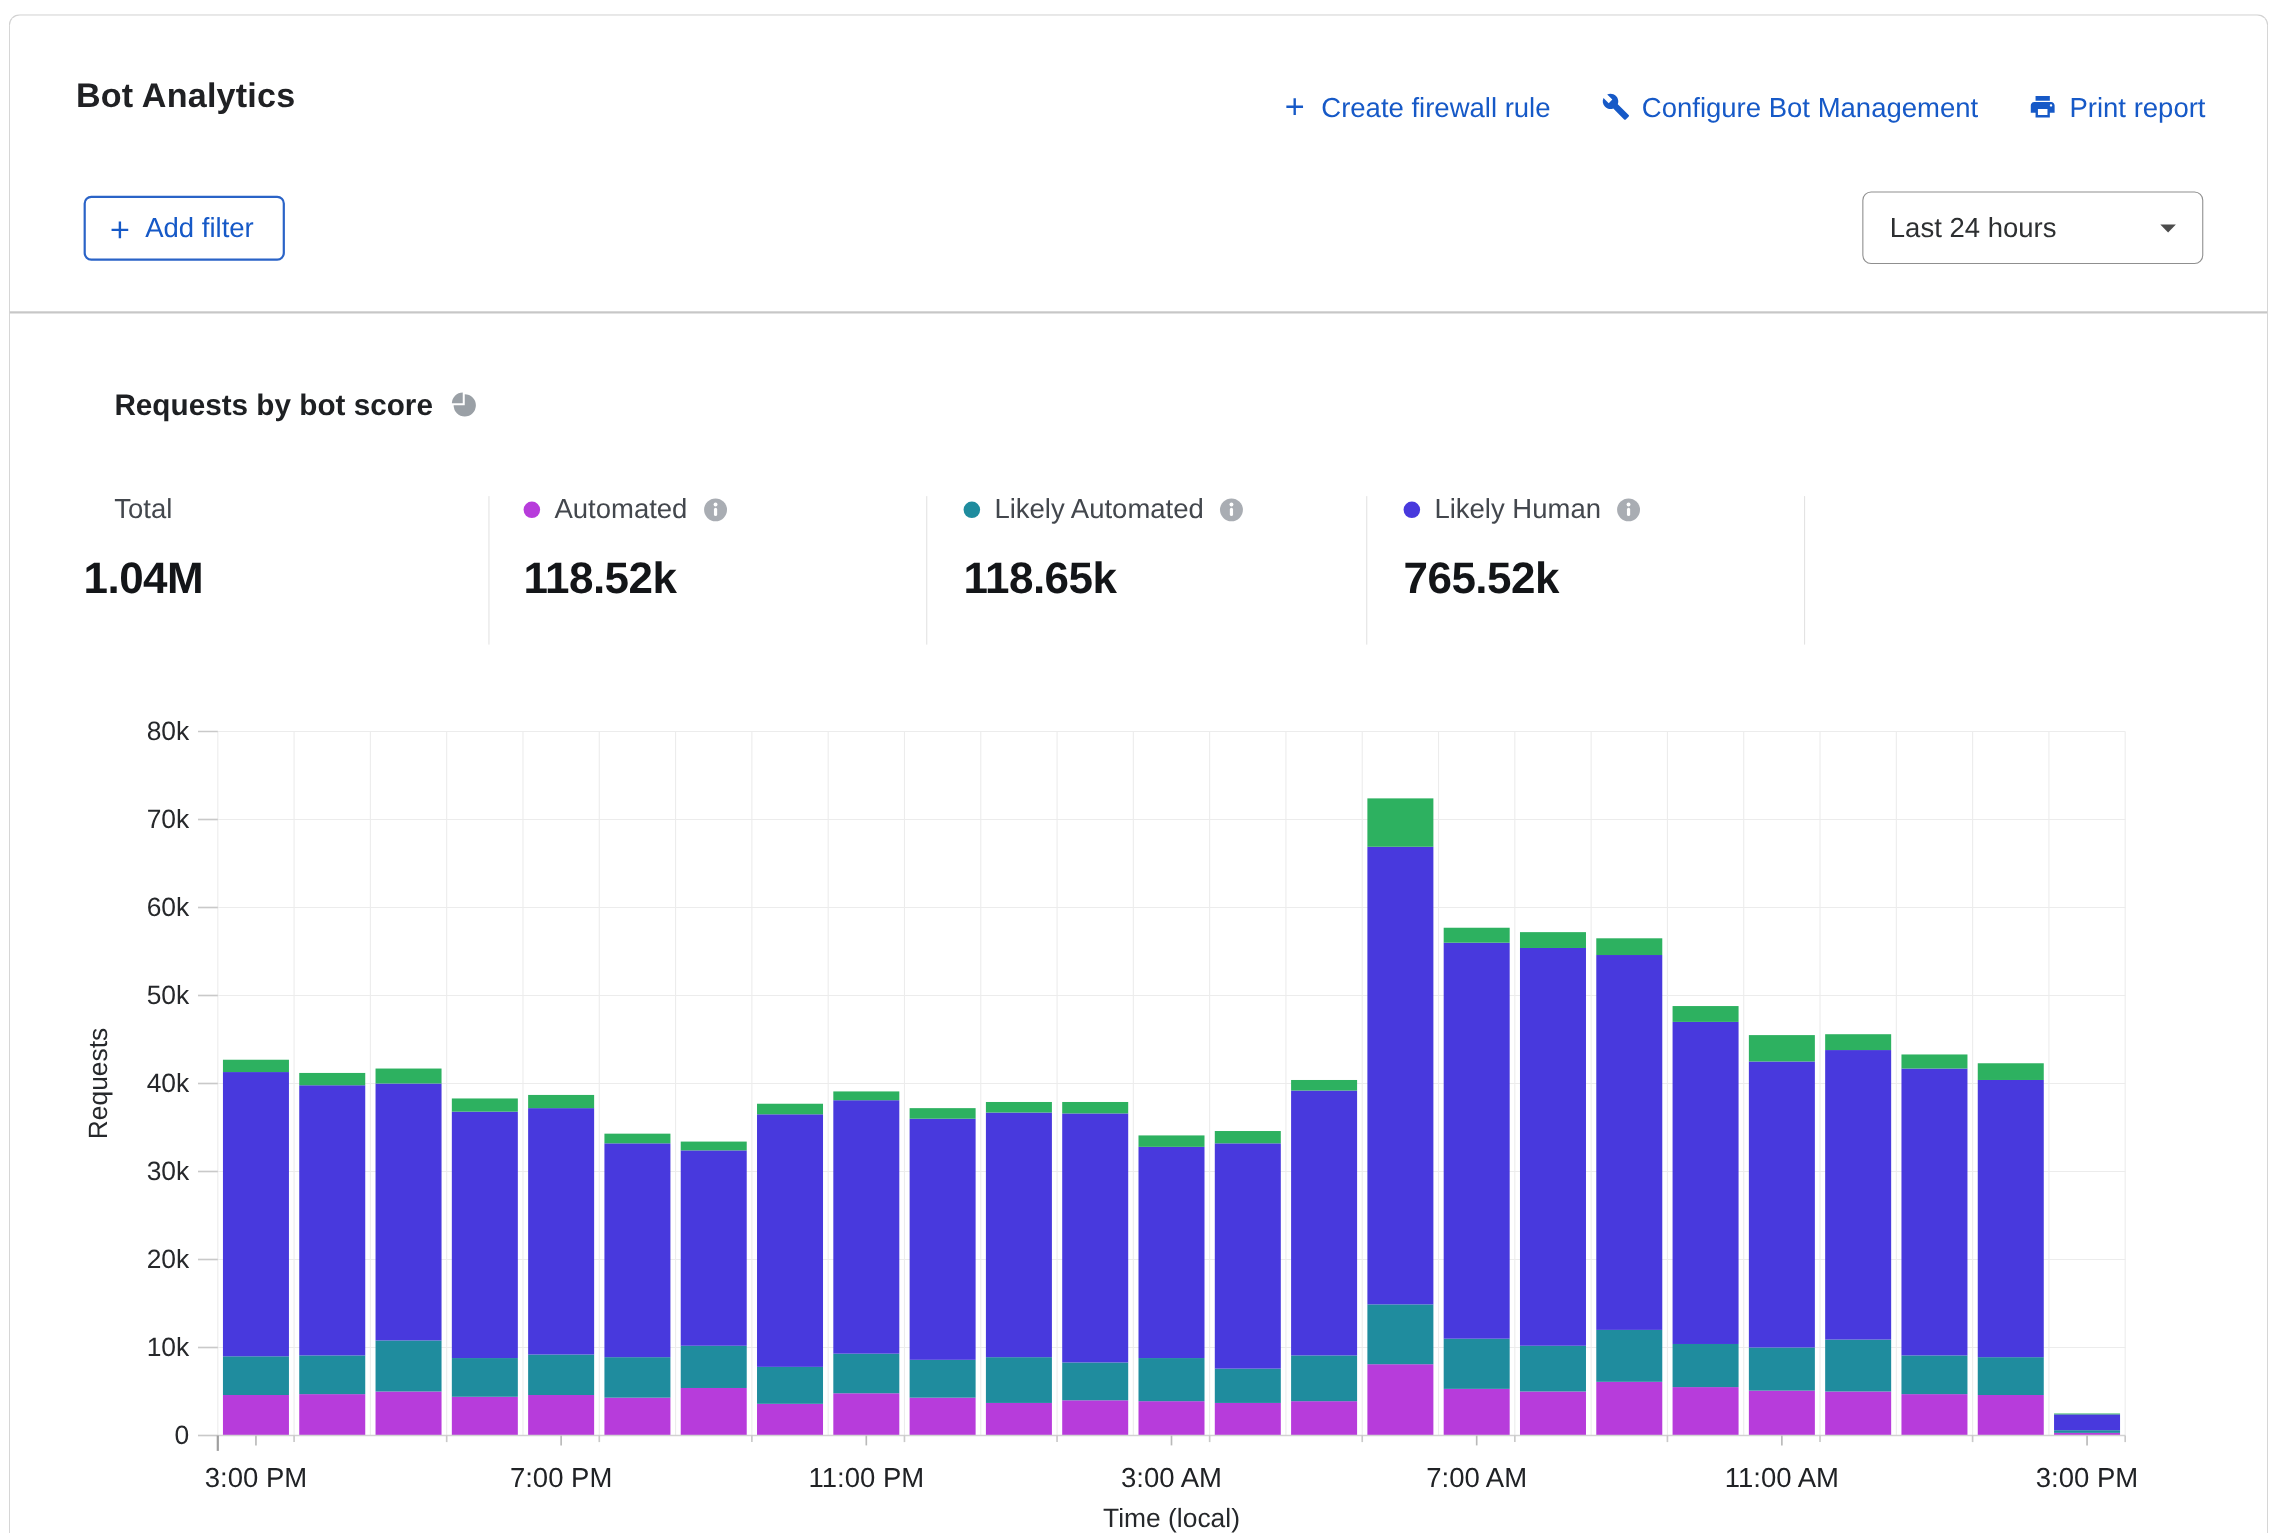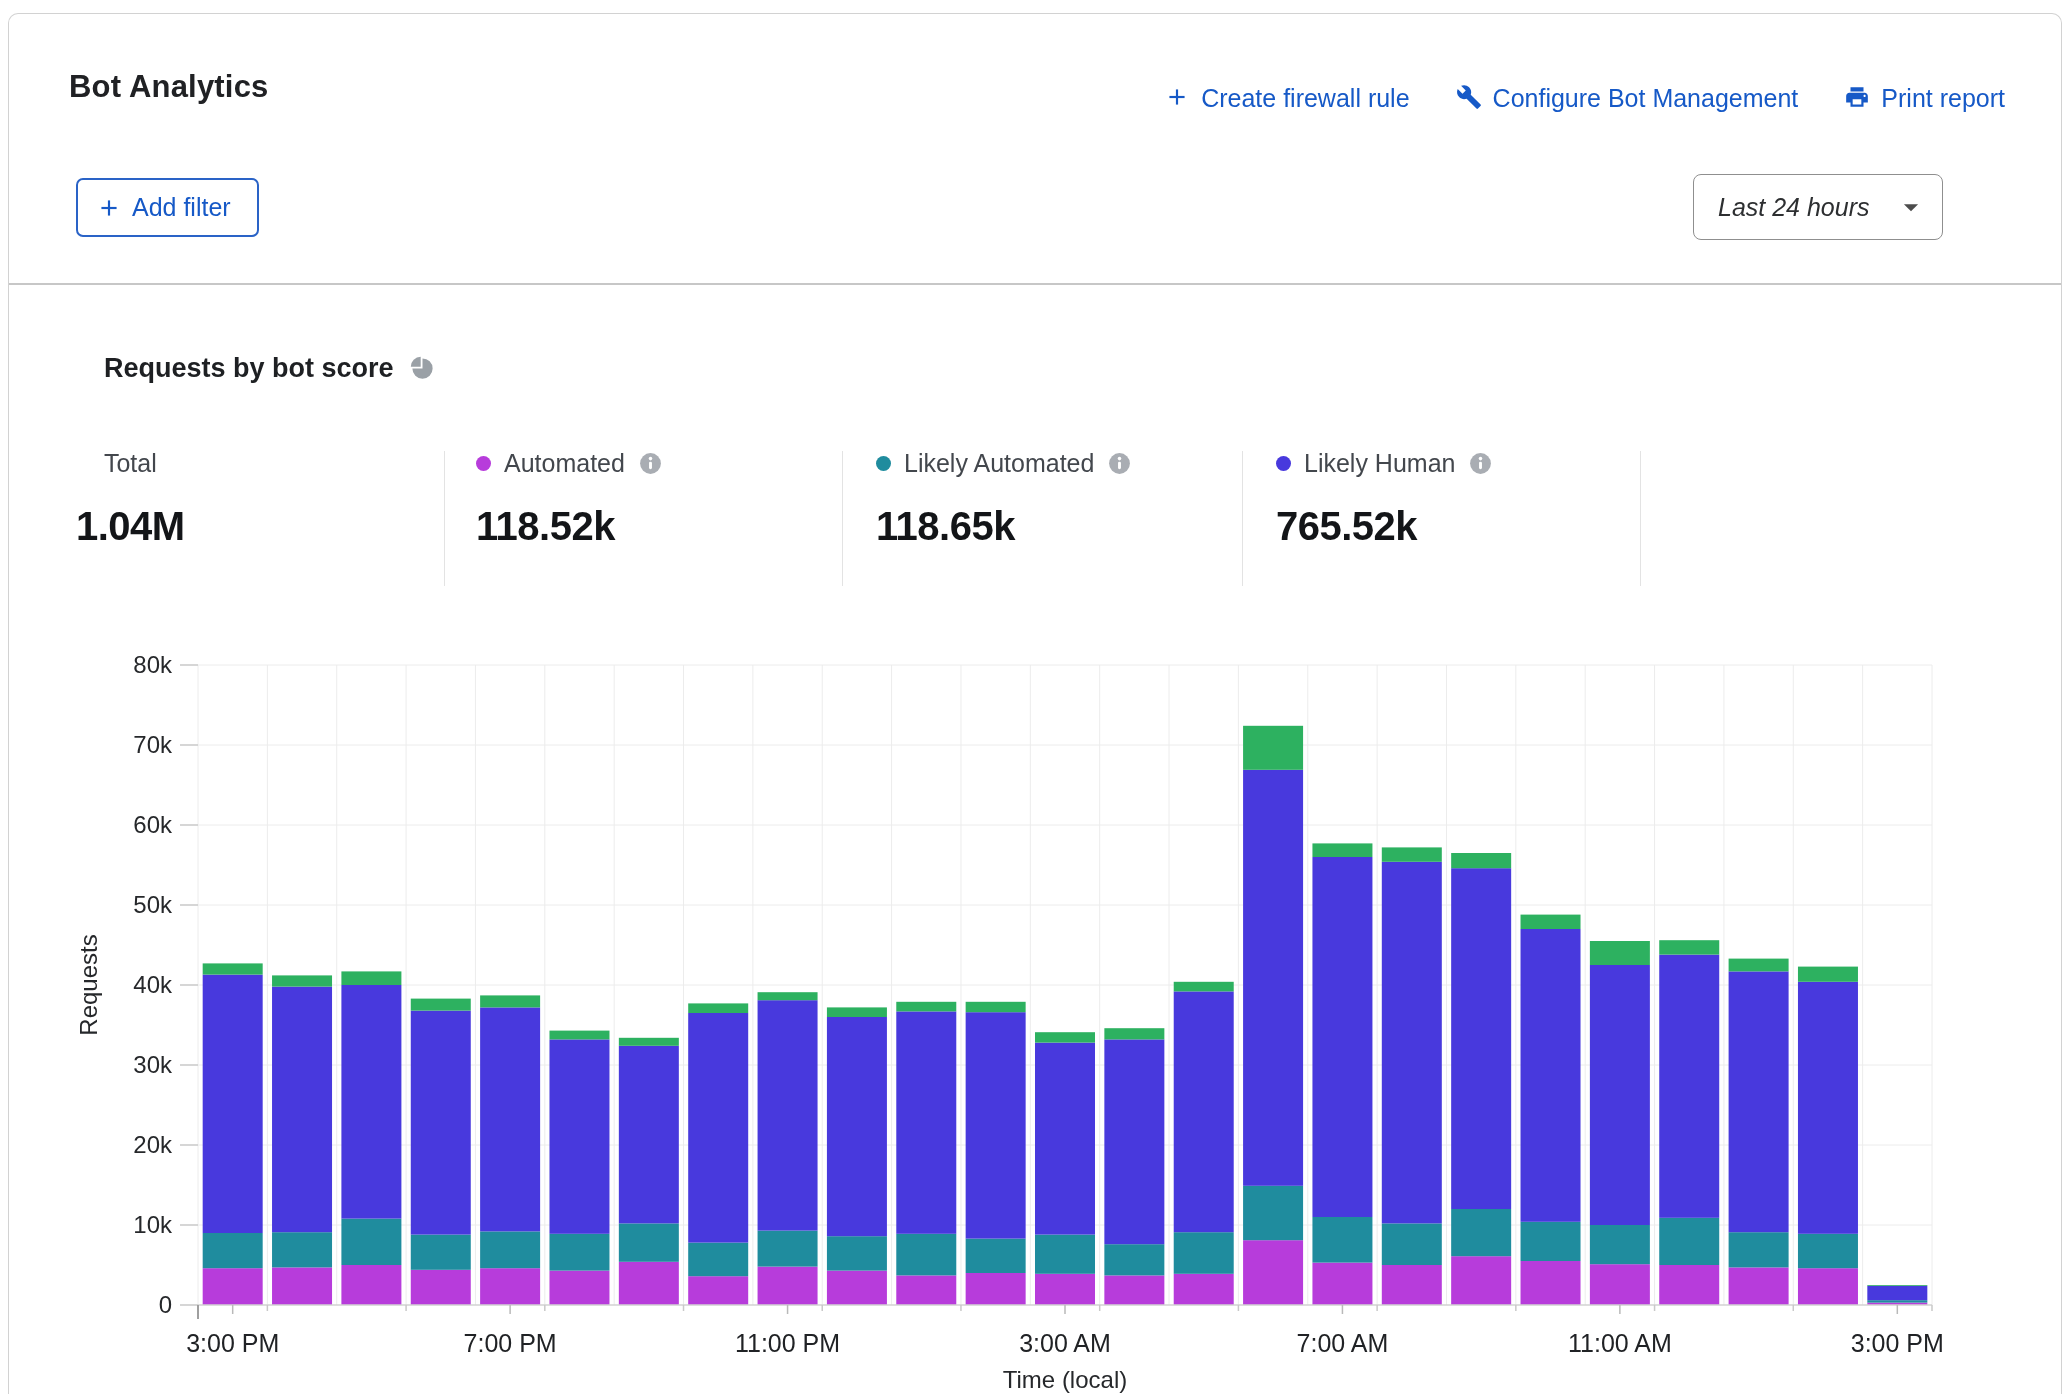--- a/index.html
+++ b/index.html
@@ -18,29 +18,29 @@
   }
   .actions{
     position:absolute;right:56px;top:70px;display:flex;align-items:center;gap:46px;
   }
   .action{
     display:flex;gap:11px;font-size:25px;color:#1659c7;
     text-decoration:none;cursor:pointer;
   }
   .action svg{width:26px;height:26px;flex:0 0 auto;}
   .add-filter{
-    position:absolute;left:67px;top:164px;display:flex;align-items:center;gap:10px;
+    position:absolute;left:67px;top:164px;display:flex;align-items:flex-end;gap:10px;
     padding:13px 26px 13px 18px;border:2px solid #2a63c7;border-radius:7px;
     background:#fff;font-size:25px;color:#1659c7;font-family:inherit;cursor:pointer;
   }
   .add-filter svg{width:26px;height:26px;}
   .range-select{
-    position:absolute;left:1684px;top:160px;width:250px;height:66px;box-sizing:border-box;
+    position:absolute;left:1684px;top:160px;width:310px;height:66px;box-sizing:border-box;
     border:1px solid #8f8f8f;border-radius:8px;background:#fff;cursor:pointer;
-    display:flex;align-items:center;font-style:italic;
+    display:flex;align-items:center;
   }
   .range-select .value{font-size:25px;color:#2d2f31;padding-left:24px;flex:1;}
   .range-select svg{width:34px;height:34px;margin-right:14px;}
   .header-divider{
     position:absolute;left:0;right:0;top:269px;height:2px;background:#c7c7c7;
   }
   .section-title{
     position:absolute;left:67px;top:339px;font-size:27px;font-weight:700;color:#1e2023;
     display:flex;align-items:center;gap:15px;margin-left:28px;
   }

